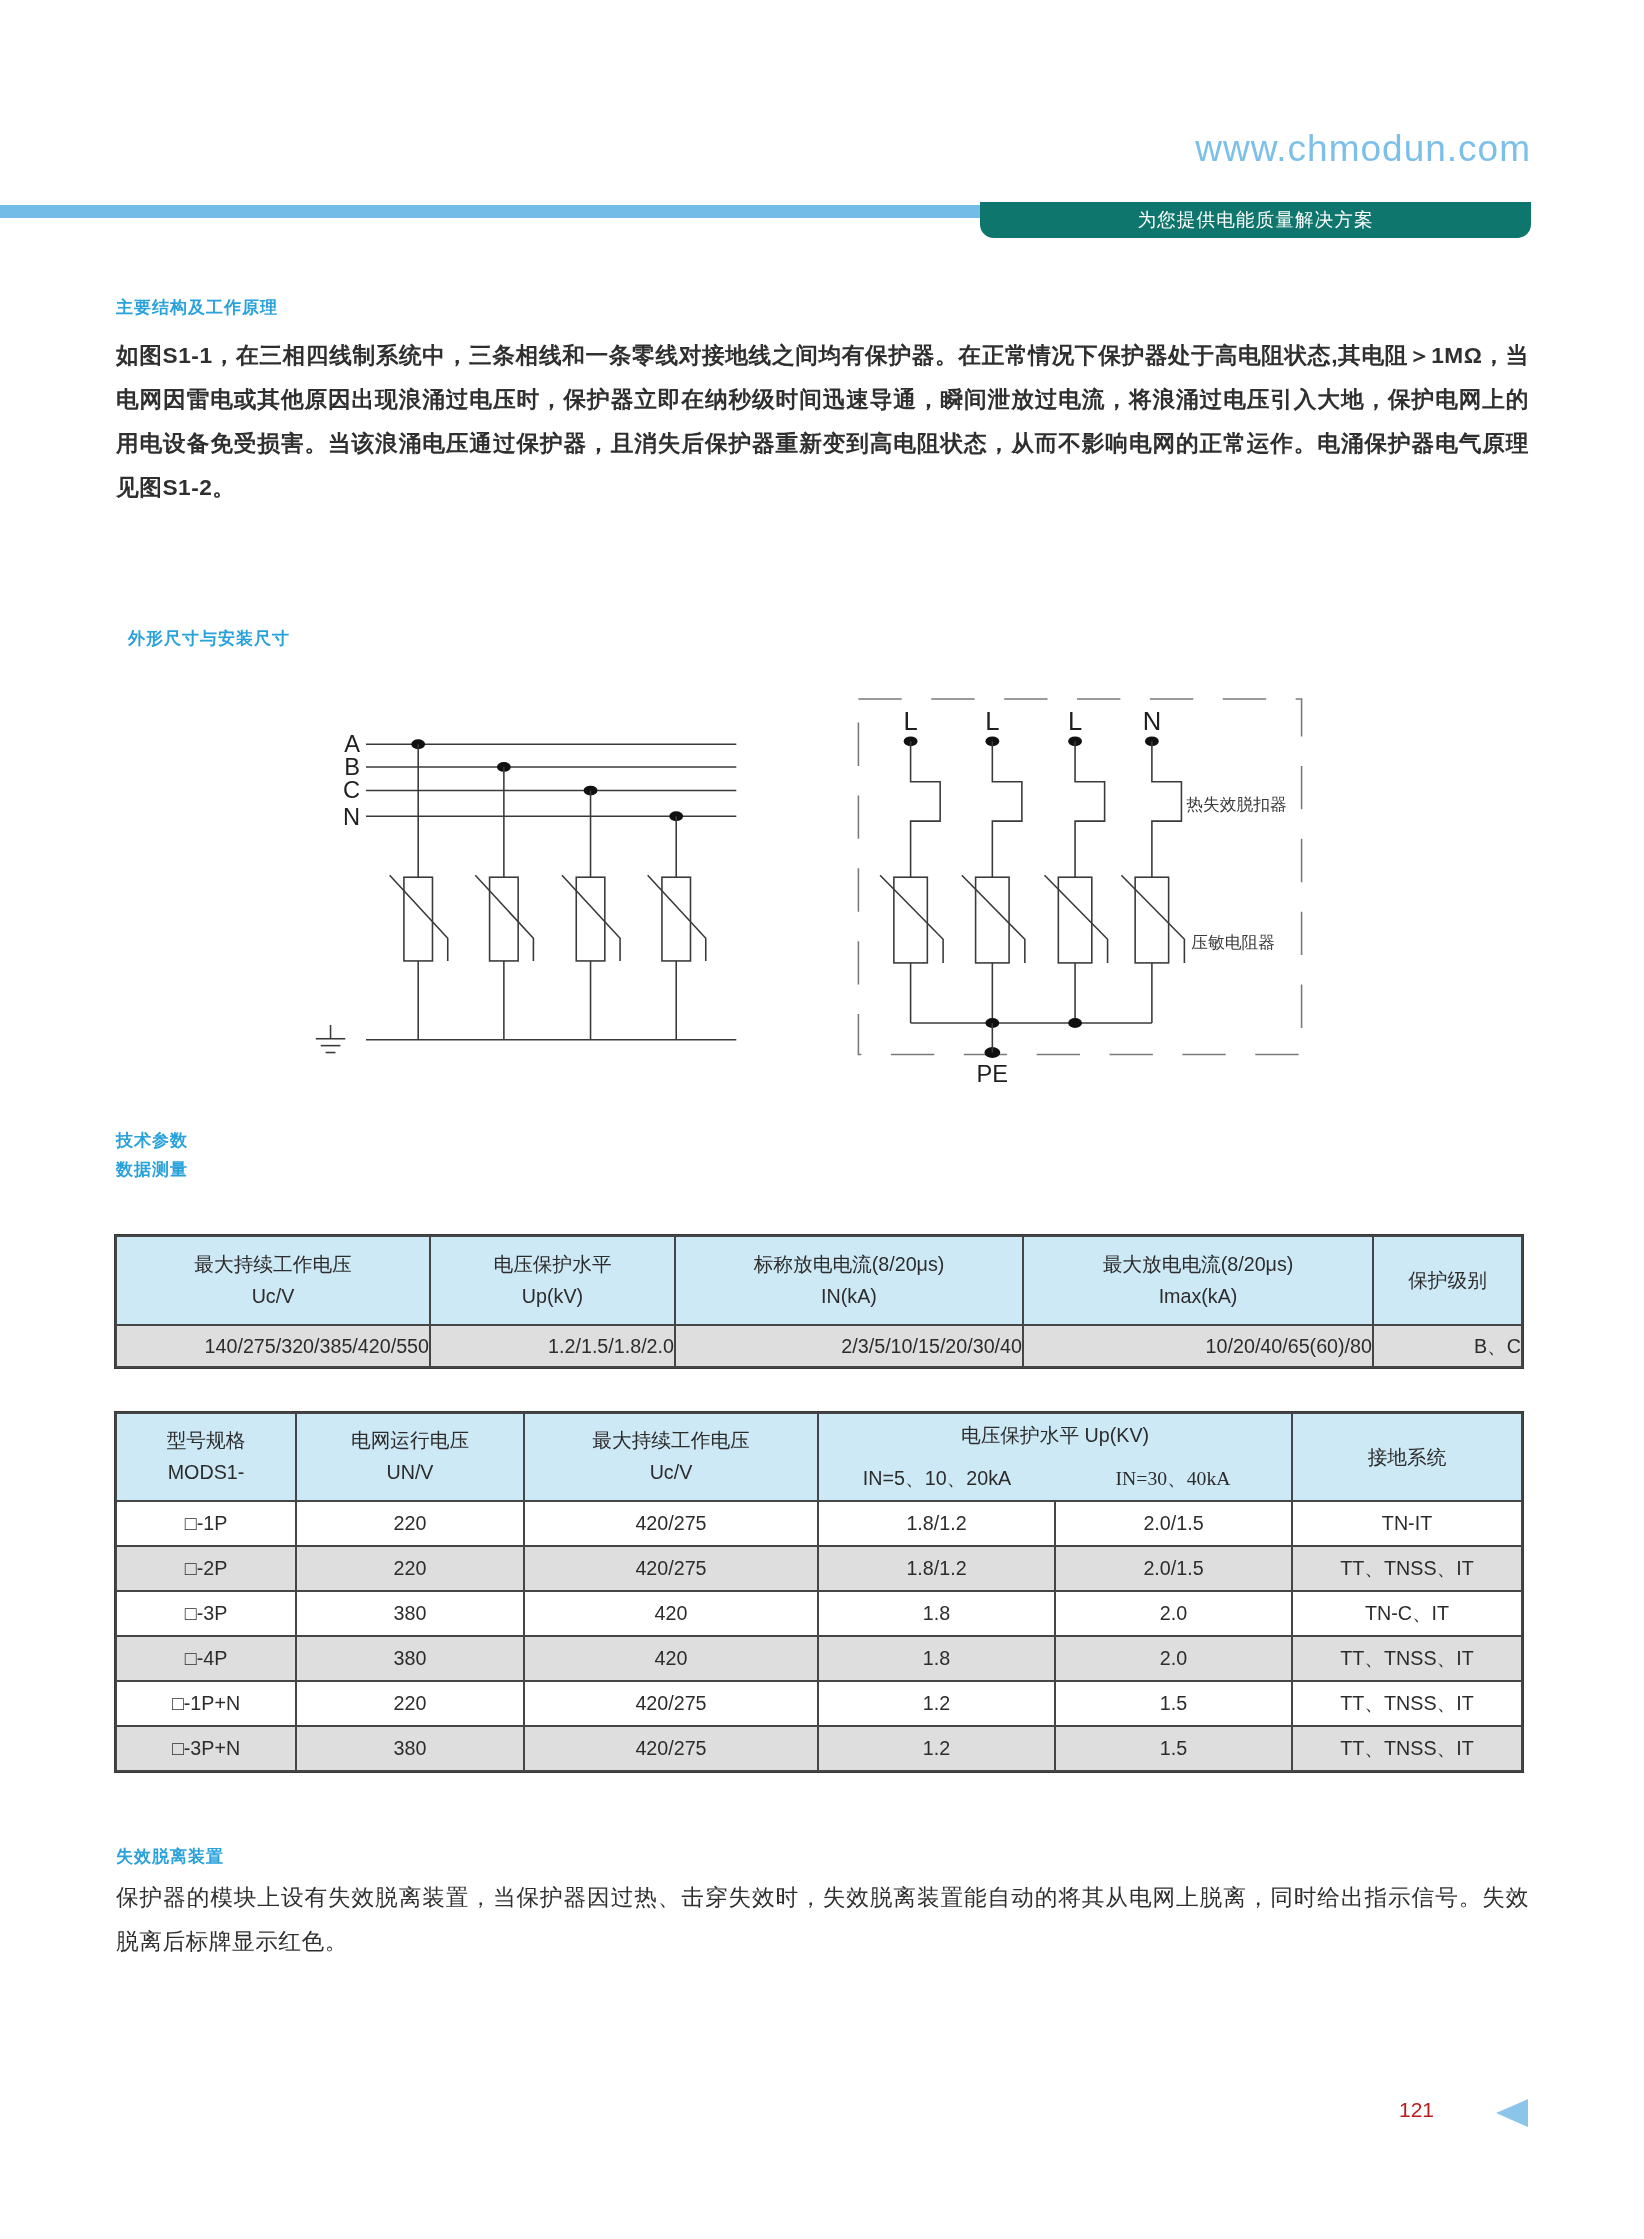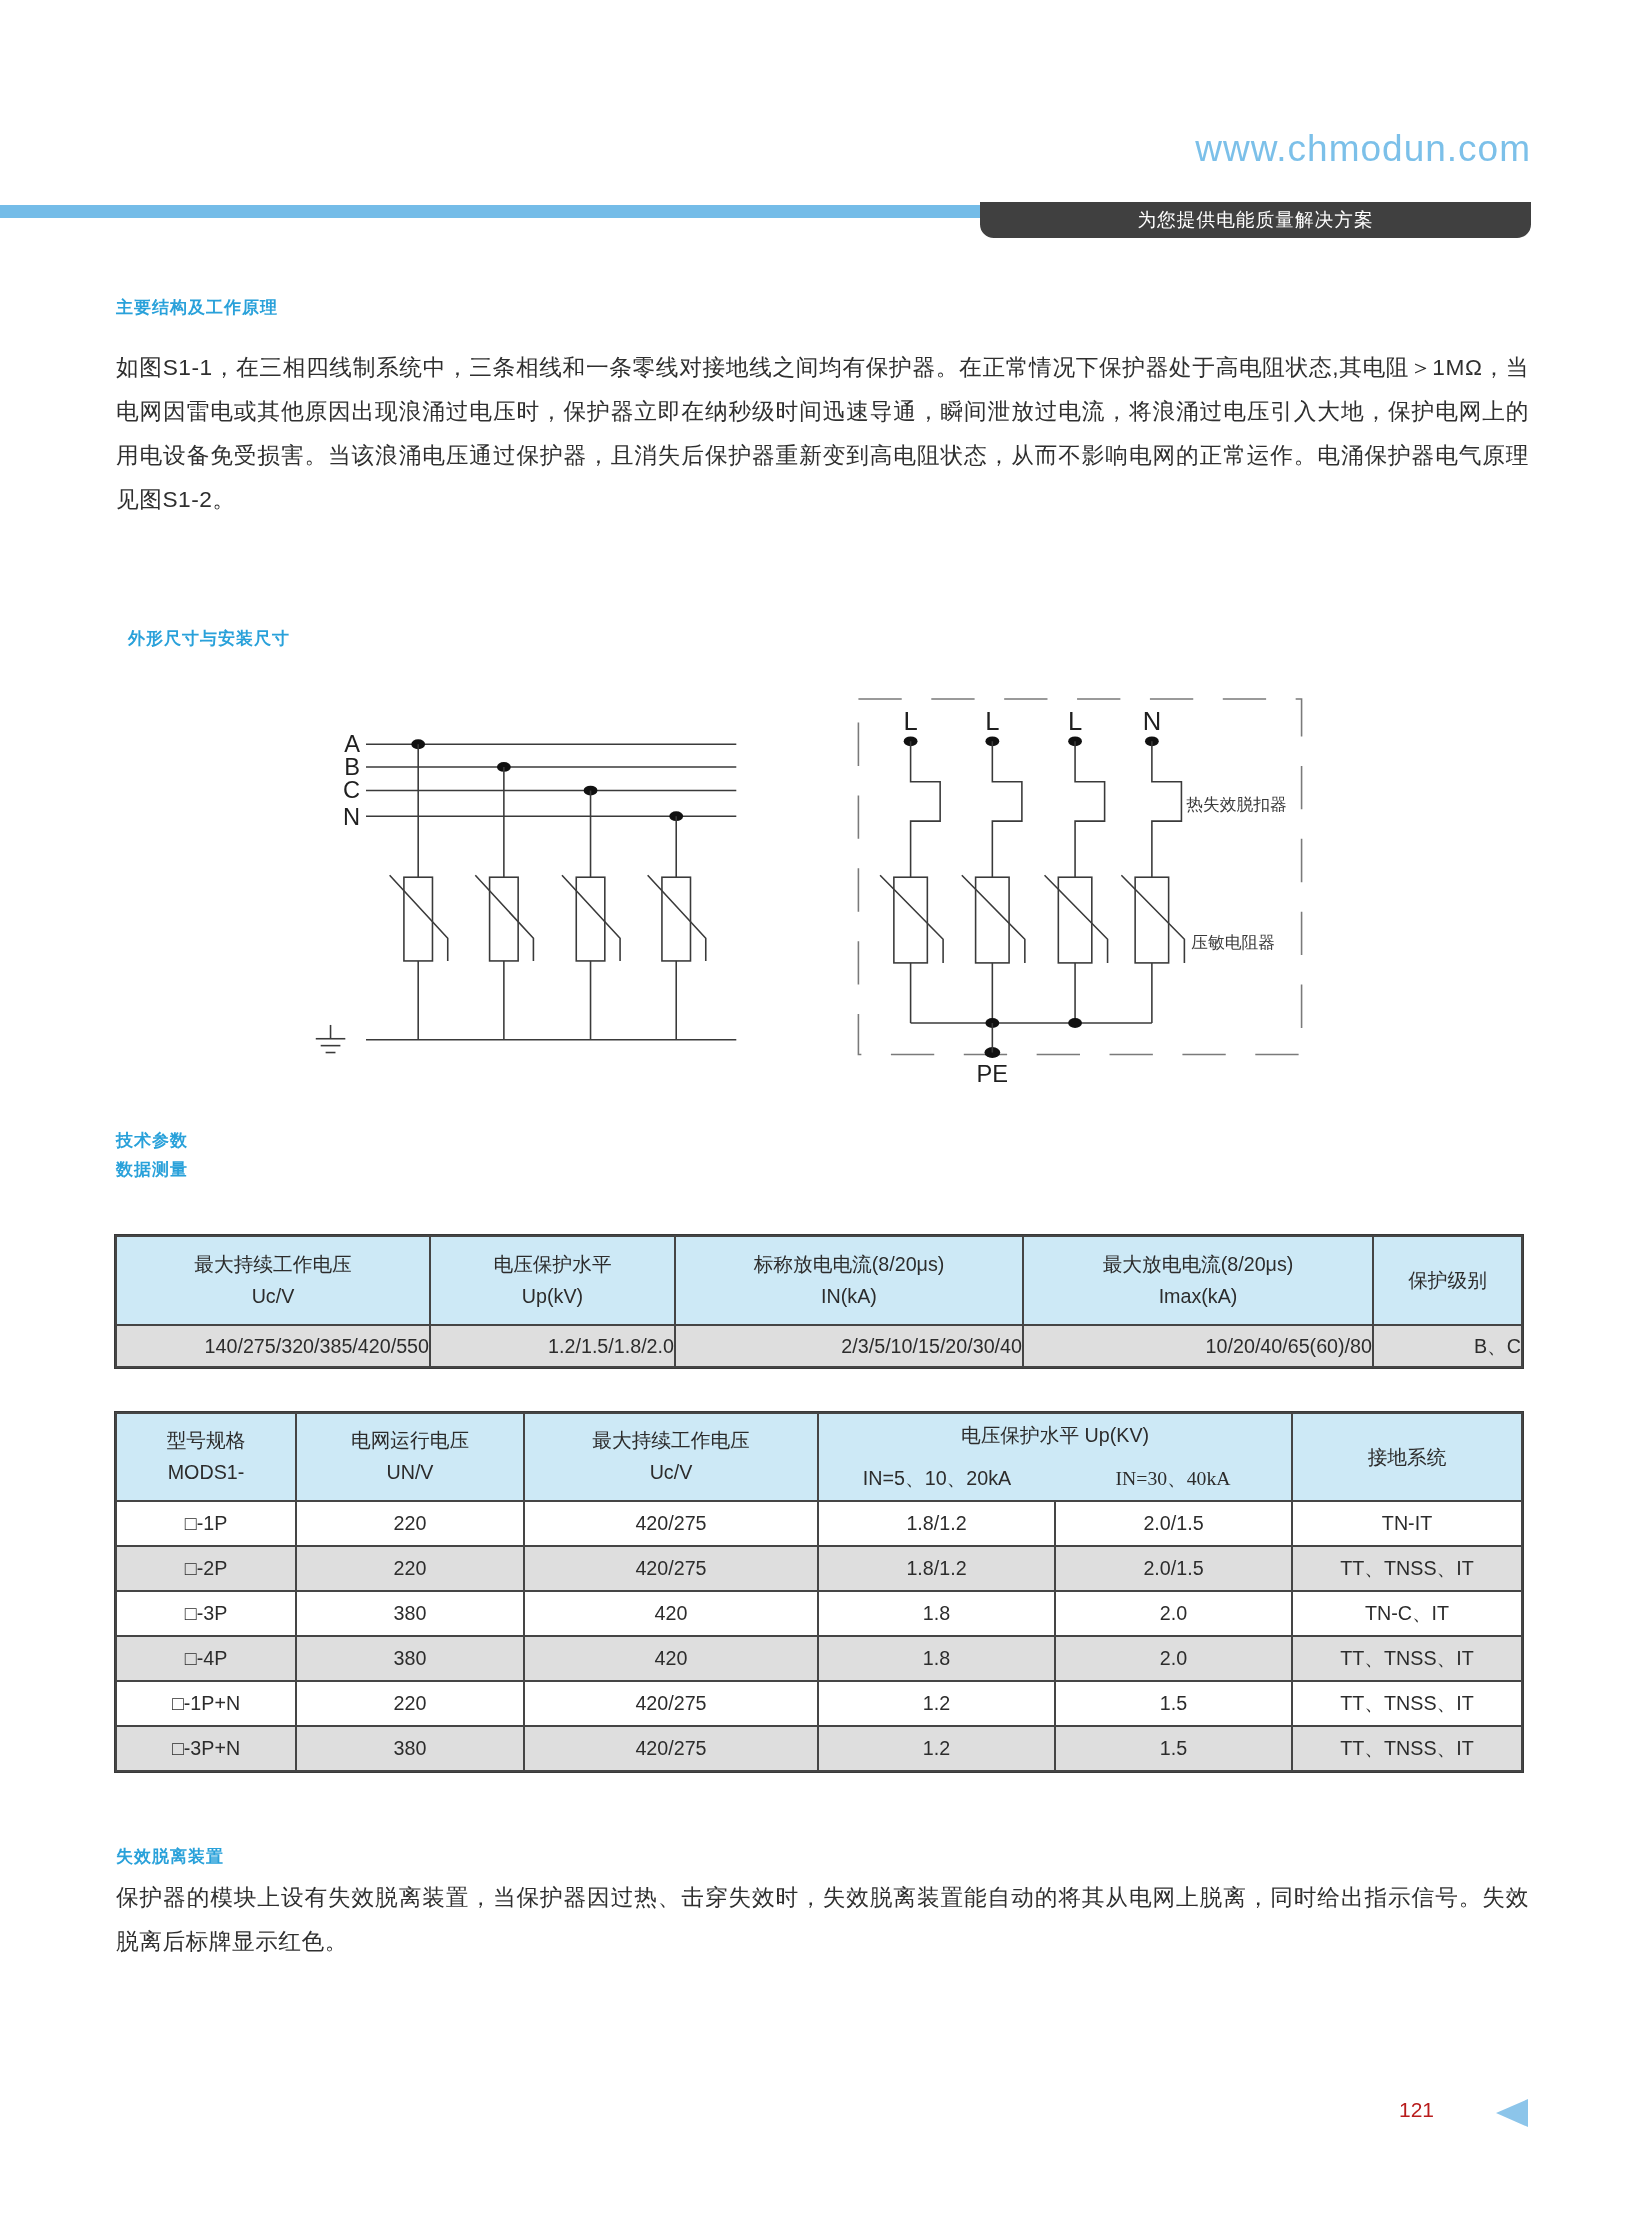--- a/index.html
+++ b/index.html
@@ -7,21 +7,21 @@
     position:relative;width:1644px;height:2239px;background:#ffffff;
     font-family:"Liberation Sans","DejaVu Sans",sans-serif;color:#2f2f2f;overflow:hidden;border-radius:28px;
   }
   
   .url{
     position:absolute;top:128px;left:0;width:1531px;text-align:right;
     font-size:37px;font-weight:300;letter-spacing:1px;color:#7cc0e9;
   }
   .banner-bar{position:absolute;top:205px;left:0;width:990px;height:12.8px;background:#74bce8;}
   .banner-box{
-    position:absolute;top:202px;left:980px;width:551px;height:36px;background:#404040;
+    position:absolute;top:202px;left:980px;width:551px;height:36px;background:#0f766e;
     border-radius:0 0 13.8px 13.8px;display:flex;align-items:center;justify-content:center;
   }
   .banner-box span{color:#ffffff;font-size:18.7px;letter-spacing:1px;}
   
   .h-blue{position:absolute;color:#29a1da;font-size:17px;font-weight:bold;letter-spacing:1px;}
   .para{
     position:absolute;left:116px;width:1413px;font-size:22.7px;line-height:44px;
     text-align:justify;color:#2f2f2f;letter-spacing:0.5px;
   }
   
@@ -59,21 +59,21 @@
 
 <div class="page">
 
   <div class="url">www.chmodun.com</div>
   <div class="banner-bar"></div>
   <div class="banner-box">
     <span>为您提供电能质量解决方案</span>
   </div>
 
   <div class="h-blue" style="top:296px;left:116px;">主要结构及工作原理</div>
-  <div class="para" style="top:345px;">如图S1-1，在三相四线制系统中，三条相线和一条零线对接地线之间均有保护器。在正常情况下保护器处于高电阻状态,其电阻＞1MΩ，当电网因雷电或其他原因出现浪涌过电压时，保护器立即在纳秒级时间迅速导通，瞬间泄放过电流，将浪涌过电压引入大地，保护电网上的用电设备免受损害。当该浪涌电压通过保护器，且消失后保护器重新变到高电阻状态，从而不影响电网的正常运作。电涌保护器电气原理见图S1-2。</div>
+  <div class="para" style="top:333px;font-weight:bold;">如图S1-1，在三相四线制系统中，三条相线和一条零线对接地线之间均有保护器。在正常情况下保护器处于高电阻状态,其电阻＞1MΩ，当电网因雷电或其他原因出现浪涌过电压时，保护器立即在纳秒级时间迅速导通，瞬间泄放过电流，将浪涌过电压引入大地，保护电网上的用电设备免受损害。当该浪涌电压通过保护器，且消失后保护器重新变到高电阻状态，从而不影响电网的正常运作。电涌保护器电气原理见图S1-2。</div>
 
   <div class="h-blue" style="top:627px;left:128px;">外形尺寸与安装尺寸</div>
 
   <svg class="diagram-svg" viewBox="240 690 1120 430">
 
     <g stroke="#3a3a3a" stroke-width="1.6" fill="none">
 
       <g stroke="none" fill="#1f1f1f" font-size="24" text-anchor="end" font-family="'Liberation Sans',sans-serif">
         <text x="366" y="763">A</text>
         <text x="366" y="786">B</text>

